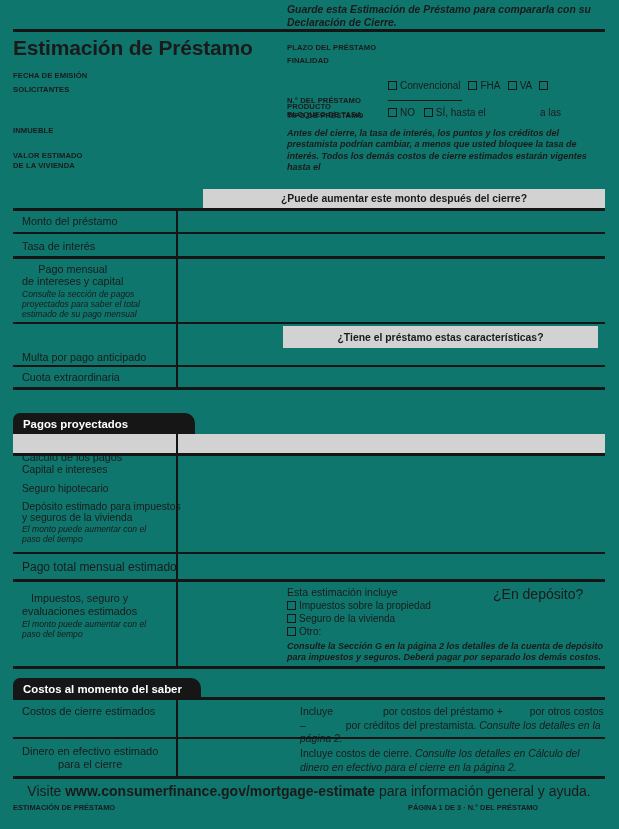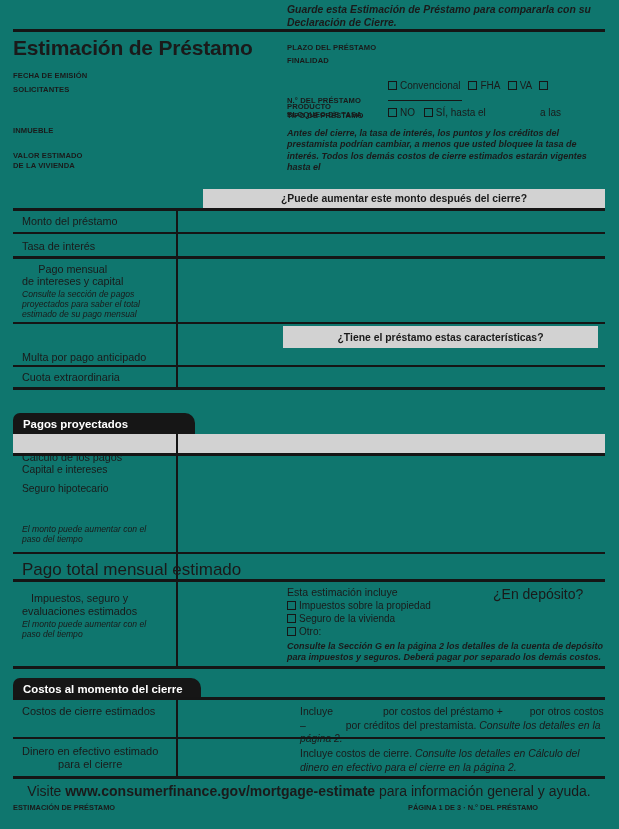--- a/index.html
+++ b/index.html
@@ -121,24 +121,28 @@
 
   <div class="abs tab" style="left:13px;top:413px;width:182px;height:21px;">Pagos proyectados</div>
   <div class="abs grayrow" style="left:13px;top:434px;width:592px;height:19px;"></div>
   <div class="abs rowlbl" style="left:22px;top:438px;margin-top:13px;">Cálculo de los pagos</div>
   <div class="abs rule" style="left:13px;top:453px;width:592px;height:3px;"></div>
 
   <div class="abs vdiv" style="left:176px;top:434px;height:234px;"></div>
 
   <div class="abs rowlbl-reg" style="left:22px;top:464px;">Capital e intereses</div>
   <div class="abs rowlbl-reg" style="left:22px;top:483px;">Seguro hipotecario</div>
+  <div class="abs rowlbl-reg" style="left:22px;top:501px;line-height:11px;">
+    <div>Depósito estimado para impuestos</div>
+    <div>y seguros de la vivienda</div>
+  </div>
   <div class="abs subnote" style="left:22px;top:524px;width:142px;">El monto puede aumentar con el paso del tiempo</div>
   <div class="abs rule" style="left:13px;top:552px;width:592px;height:2px;"></div>
 
-  <div class="abs rowlbl" style="left:22px;top:560px;font-size:17px;">Pago total mensual estimado</div>
+  <div class="abs rowlbl" style="left:22px;top:560px;font-size:12px;">Pago total mensual estimado</div>
   <div class="abs rule" style="left:13px;top:579px;width:592px;height:3px;"></div>
 
   <div class="abs rowlbl" style="left:22px;top:592px;line-height:12.5px;">
     <div>Impuestos, seguro y</div>
     <div>evaluaciones estimados</div>
   </div>
   <div class="abs subnote" style="left:22px;top:619px;width:128px;">El monto puede aumentar con el paso del tiempo</div>
 
   <div class="abs rowlbl" style="left:287px;top:586px;font-size:10.6px;">Esta estimación incluye</div>
   <div class="abs rowlbl" style="left:493px;top:586px;font-size:14px;">¿En depósito?</div>
@@ -149,21 +153,21 @@
   <div class="abs cbtext" style="left:287px;top:613px;">
     <span class="cb"></span><span>Seguro de la vivienda</span>
   </div>
   <div class="abs cbtext" style="left:287px;top:626px;">
     <span class="cb"></span><span>Otro:</span>
   </div>
 
   <div class="abs ratenote" style="left:287px;top:641px;width:322px;">Consulte la Sección G en la página 2 los detalles de la cuenta de depósito para impuestos y seguros. Deberá pagar por separado los demás costos.</div>
   <div class="abs rule" style="left:13px;top:666px;width:592px;height:2.5px;"></div>
 
-  <div class="abs tab" style="left:13px;top:678px;width:188px;height:21px;">Costos al momento del cierre</div>
+  <div class="abs tab" style="left:13px;top:678px;width:188px;height:21px;">Costos al momento del saber</div>
   <div class="abs rule" style="left:13px;top:697px;width:592px;height:3px;"></div>
 
   <div class="abs vdiv" style="left:176px;top:700px;height:77px;"></div>
 
   <div class="abs rowlbl" style="left:22px;top:705px;font-size:11px;">Costos de cierre estimados</div>
   <div class="abs costtxt" style="left:300px;top:705px;width:305px;">
     <span>Incluye</span><span style="display:inline-block;width:50px;"></span><span>por costos del préstamo +</span><span style="display:inline-block;width:27px;"></span><span>por otros costos</span><br>
     <span>–</span><span style="display:inline-block;width:40px;"></span><span>por créditos del prestamista.</span> <span class="italic">Consulte los detalles en la página 2.</span>
   </div>
   <div class="abs rule" style="left:13px;top:737px;width:592px;height:2px;"></div>

